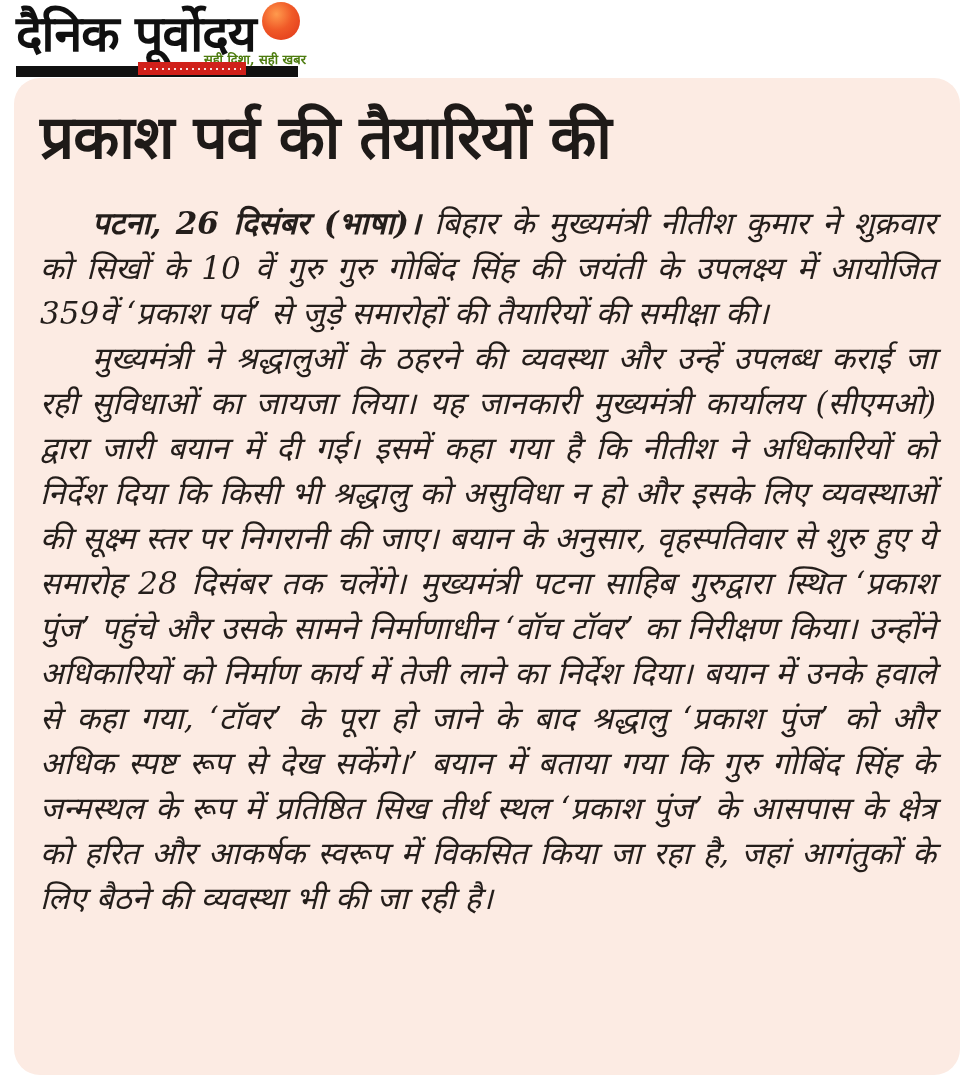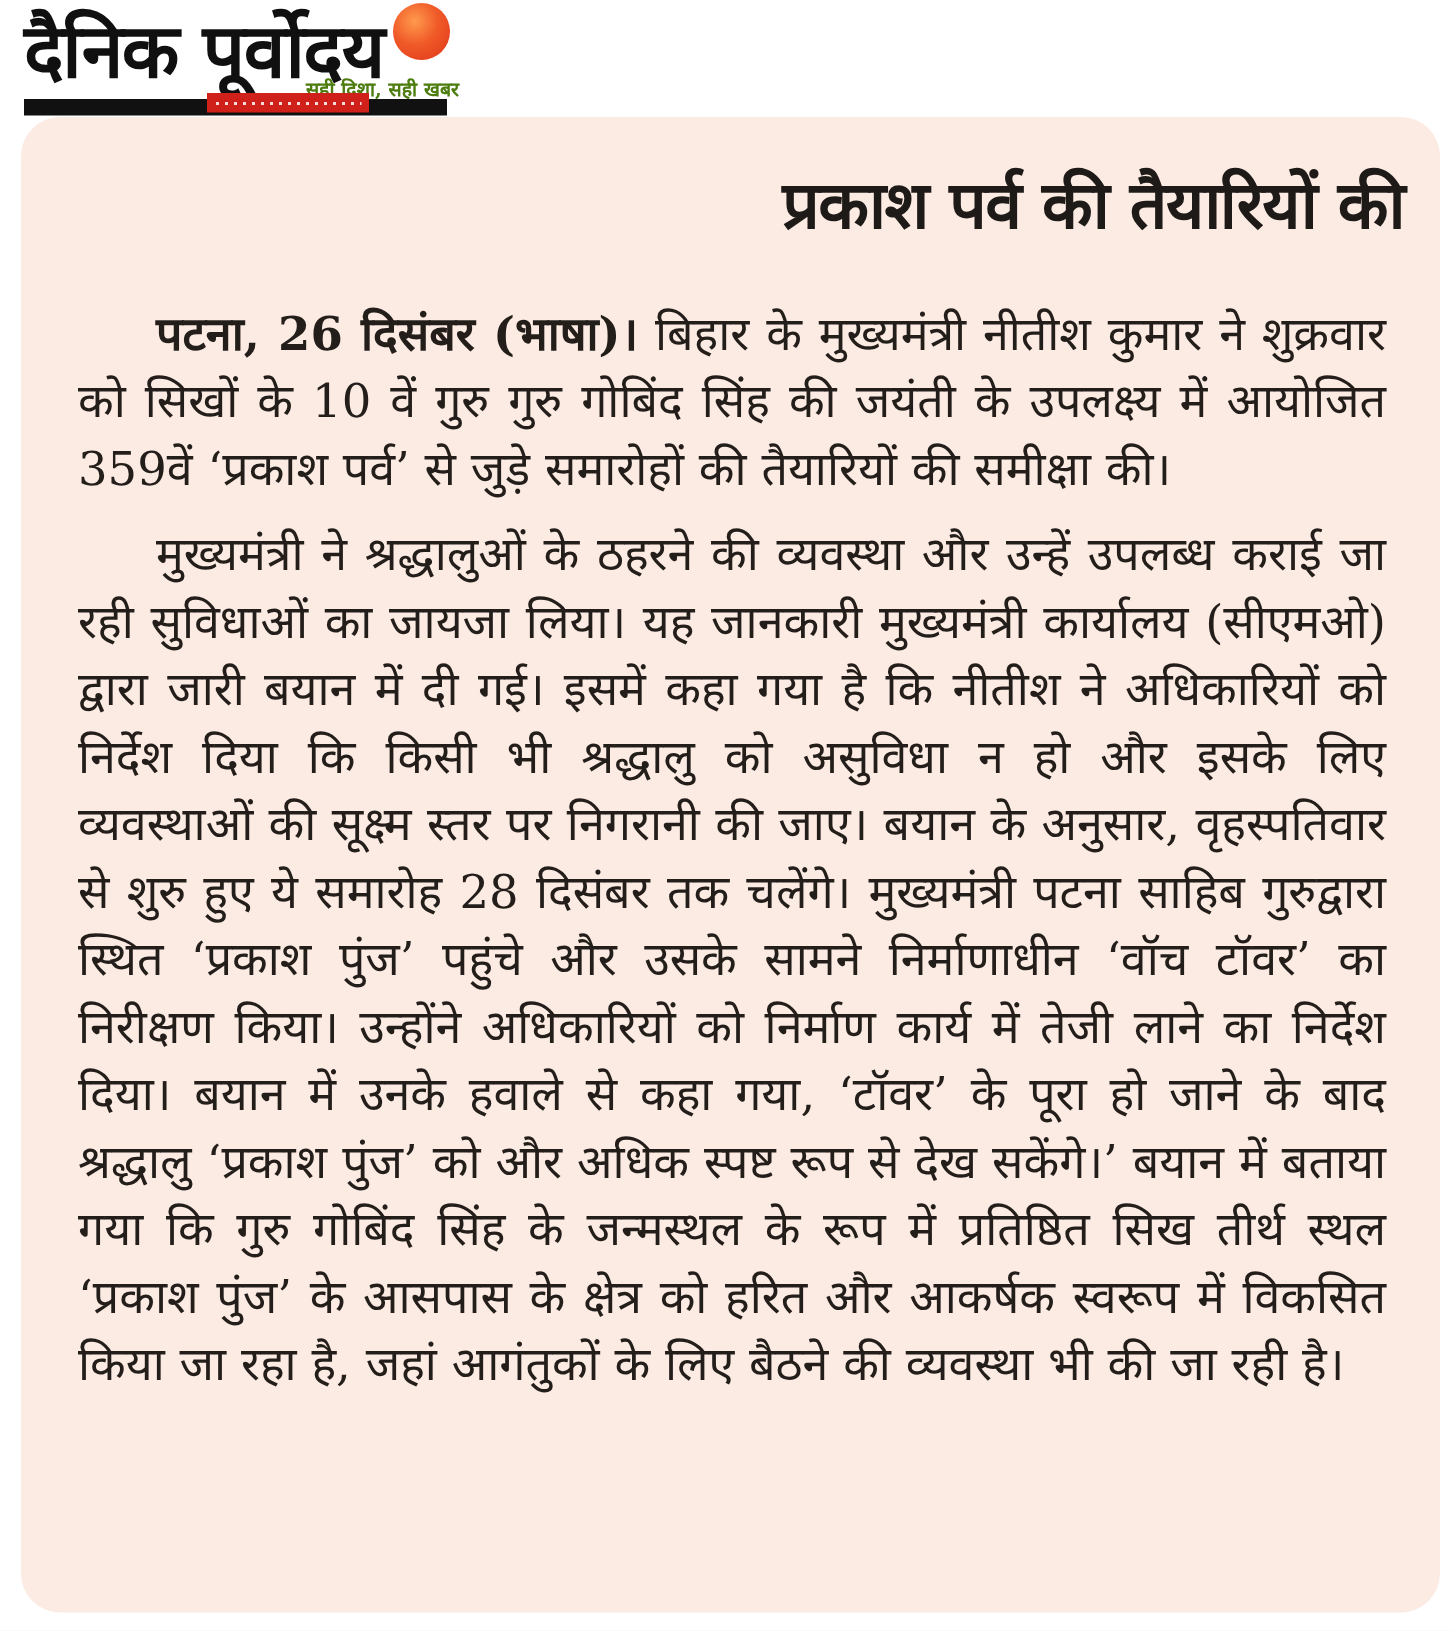--- a/index.html
+++ b/index.html
@@ -88,39 +88,40 @@
     box-sizing: border-box;
     margin: 0 10px 0 14px;
     height: 997px;
     background: #fcebe3;
     border-radius: 26px;
     padding: 10px 24px 0 26px;
   }
   .headline {
     margin: 0;
     padding-top: 2px;
-    text-align: right;
-    font-size: 44px;
+    text-align: left;
+    font-size: 60px;
     line-height: 95px;
     font-weight: 800;
     letter-spacing: -1px;
     color: #1e1a18;
   }
   .headline .hl-line { display: block; }
 
   .body-copy {
     margin-top: 16px;
     color: #241e1b;
     font-size: 31px;
     line-height: 45px;
     text-align: justify;
   }
   .body-copy p {
-    margin: 12px;
+    margin: 0;
     text-indent: 52px;
+    font-style: italic;
   }
   .dateline {
     font-weight: 700;
   }
 </style>
 </head>
 <body>
 
 <header class="masthead">
   <div class="logo-wrap">

